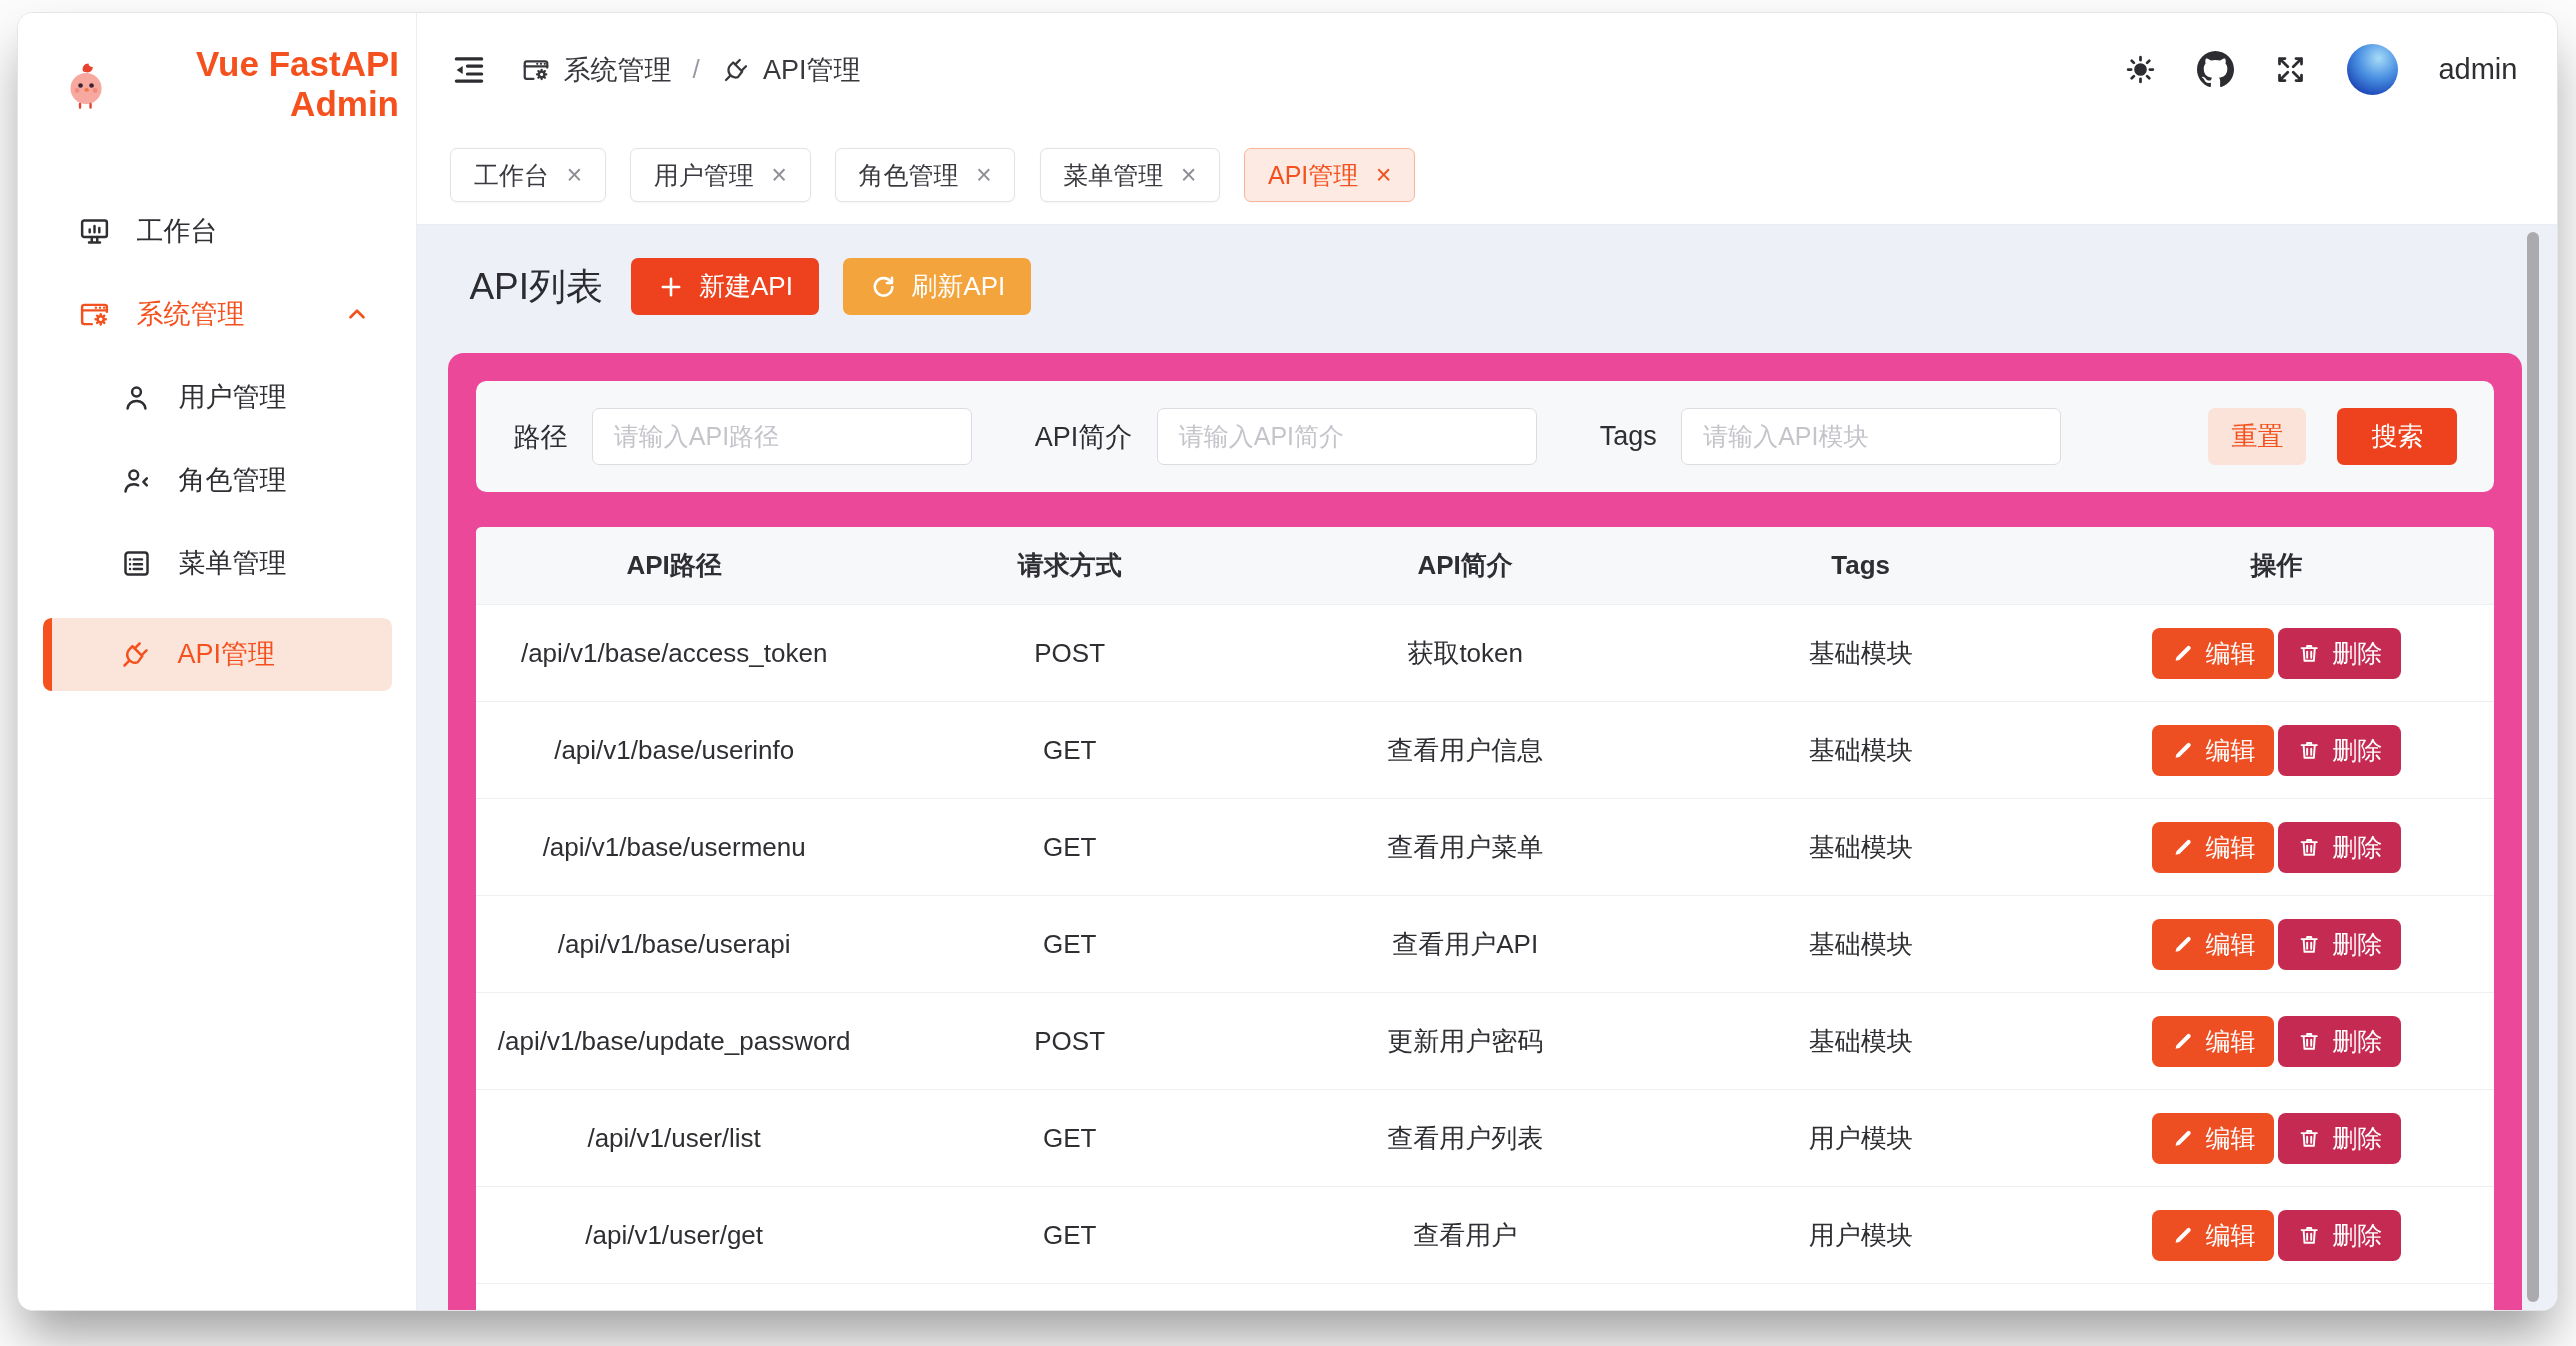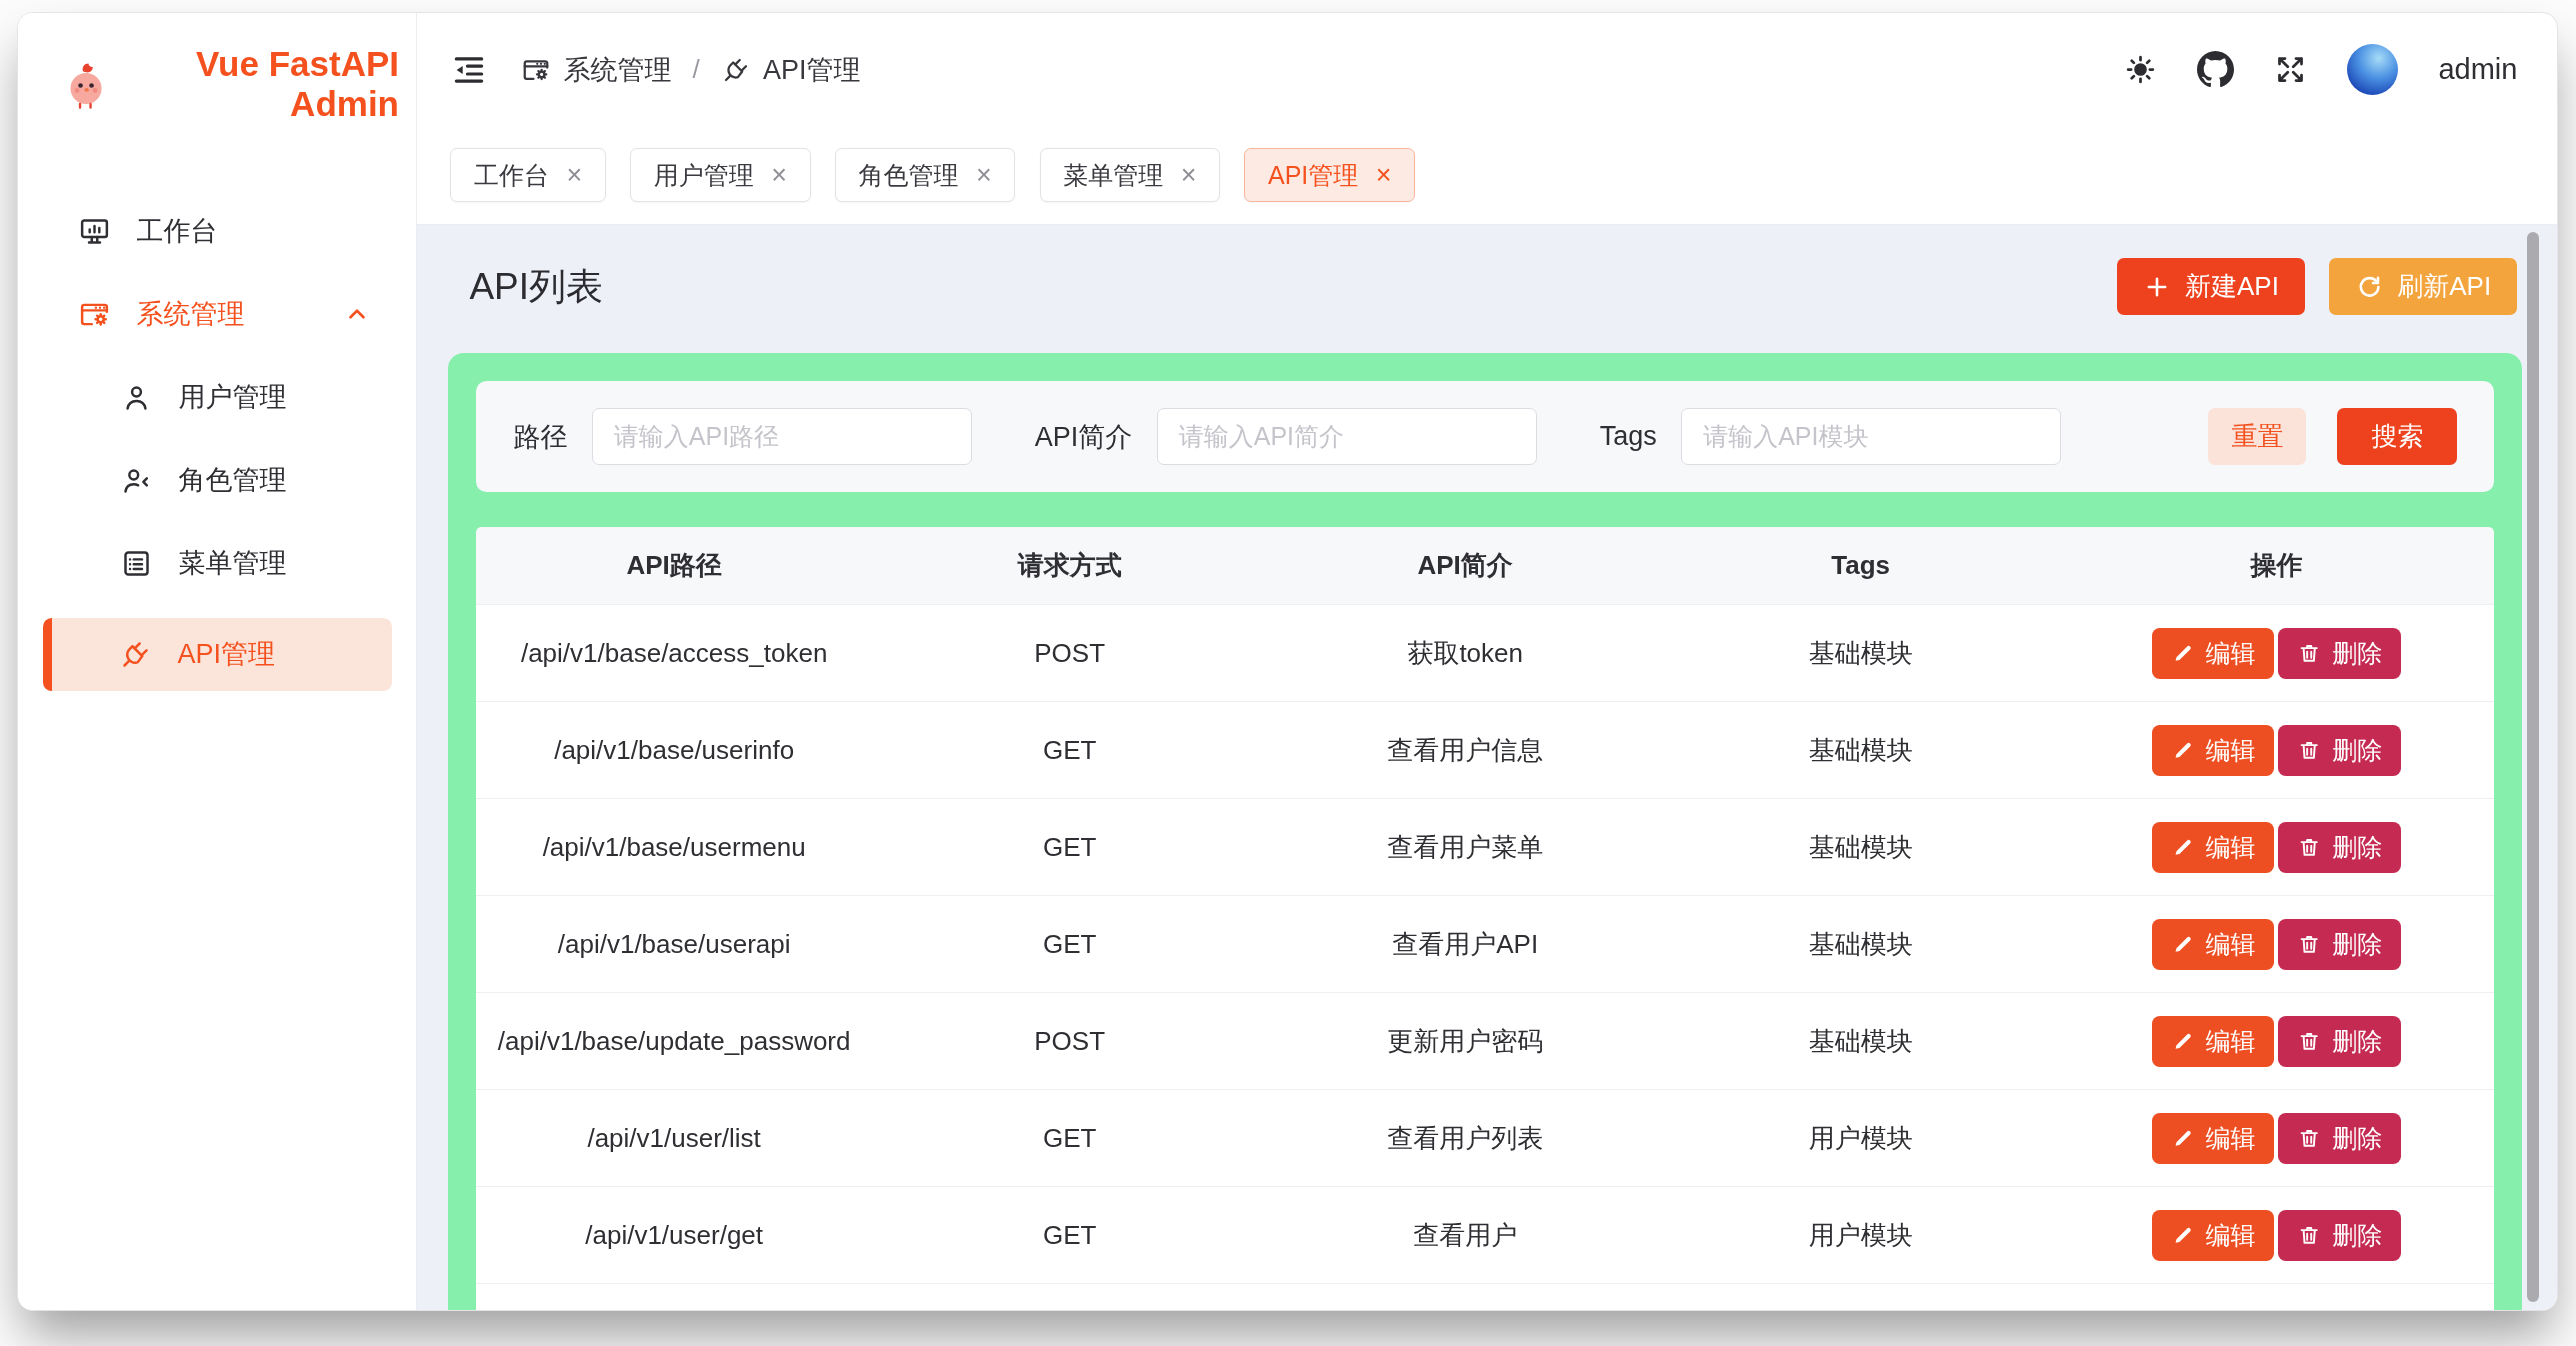--- a/index.html
+++ b/index.html
@@ -47,30 +47,30 @@
   .username{font-size:29px; color:#2e2e33; cursor:pointer;}
   
   .tabbar{height:99px; border-bottom:0.9px solid #ececf1; display:flex; align-items:center; gap:24.4px; padding:0 33px; background:#fff;}
   .tab{display:flex; align-items:center; gap:17.4px; height:54px; padding:0 22.6px; background:#fff;
     border:0.9px solid #e2e2e7; border-radius:7px; font-size:25px; color:#3a3a40; cursor:pointer; box-shadow:0 0.9px 1.7px rgba(0,0,0,.04);}
   .tab-close{font-size:27px; color:#8f8f96; line-height:1; cursor:pointer;}
   .tab.active{background:var(--tab-active-bg); border-color:var(--tab-active-border); color:var(--primary);}
   .tab.active .tab-close{color:var(--primary);}
   
   .content{flex:1; background:var(--content-bg); padding:26px 35px 0 31px; overflow:hidden;}
-  .page-head{display:flex; align-items:center; justify-content:space-between; padding:7px 5.2px 0 21px;}
+  .page-head{display:flex; align-items:center; padding:7px 5.2px 0 21px;}
   .page-title{font-size:37px; font-weight:500; color:#2b2b30;}
   .head-buttons{display:flex; gap:24.4px;}
   .btn{display:inline-flex; align-items:center; gap:14px; height:57px; padding:0 26px; border-radius:7px;
     font-size:26px; color:#fff; border:none; cursor:pointer;}
   .btn .bicon{width:28px; height:28px;}
   .btn .bicon svg{width:100%; height:100%;}
   .btn-new{background:var(--primary-dark);margin-left:28px;}
   .btn-refresh{background:var(--warning);}
-  .card{background:#86efac; border-radius:15.7px; margin-top:38px; height:984px; padding:28px 28px 0 28px;}
+  .card{background:#ec4899; border-radius:15.7px; margin-top:38px; height:984px; padding:28px 28px 0 28px;}
   .filter-bar{background:#f7f8fa; border-radius:10.5px; height:111px; display:flex; align-items:center; padding:0 37px;}
   .f-group{display:flex; align-items:center; margin-right:63px;}
   .f-label{font-size:27px; color:#2e2e33; margin-right:24.4px; white-space:nowrap;}
   .f-input{width:380px; height:57px; border:0.9px solid #dcdce2; border-radius:7px; background:#fff;
     padding:0 21px; font-size:25px; color:#333; outline:none;}
   .f-input::placeholder{color:#c4c4cb;}
   .f-buttons{margin-left:auto; display:flex; gap:31px;}
   .btn-reset{width:98px; height:57px; border-radius:7px; background:var(--reset-bg); color:var(--primary);
     font-size:26px; display:flex; align-items:center; justify-content:center; border:none; cursor:pointer;}
   .btn-search{width:120px; height:57px; border-radius:7px; background:var(--primary-dark); color:#fff;

